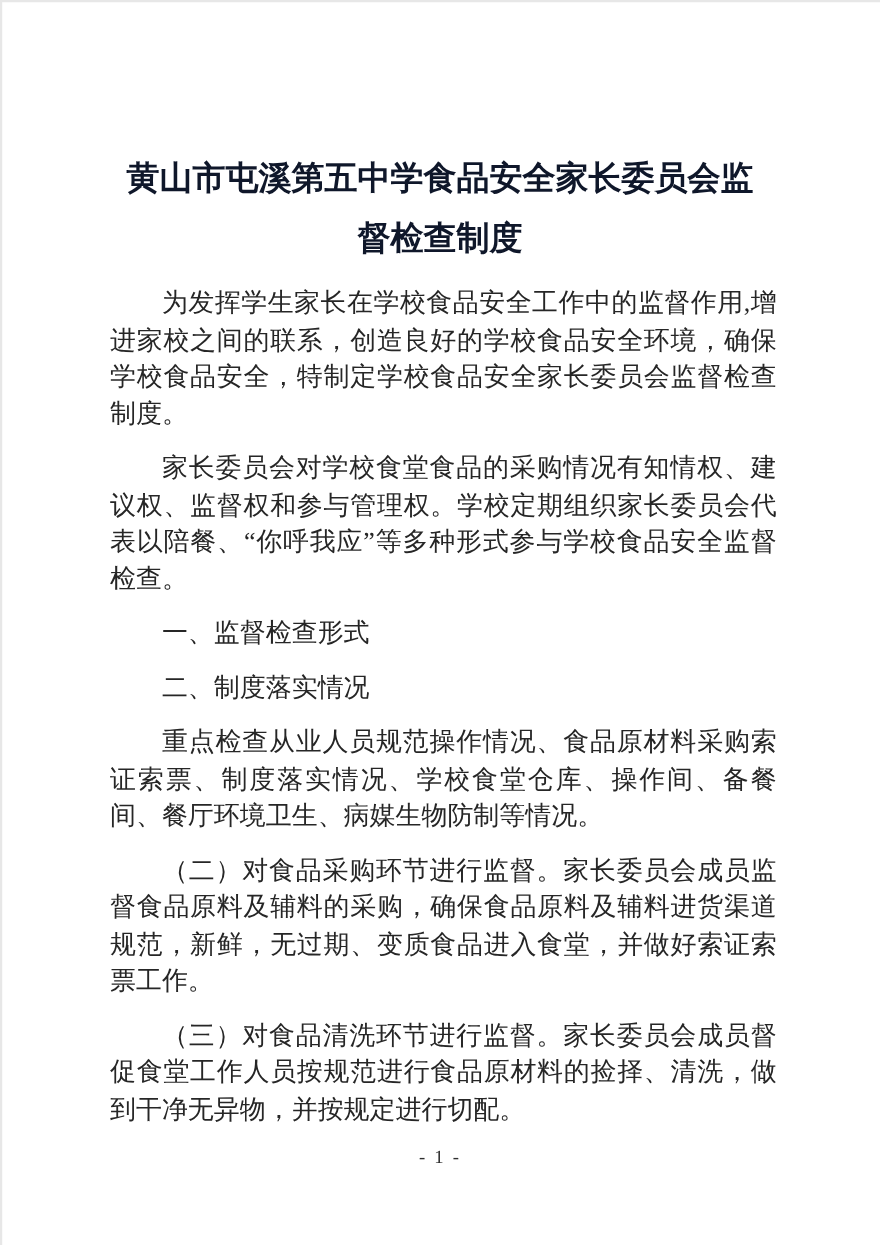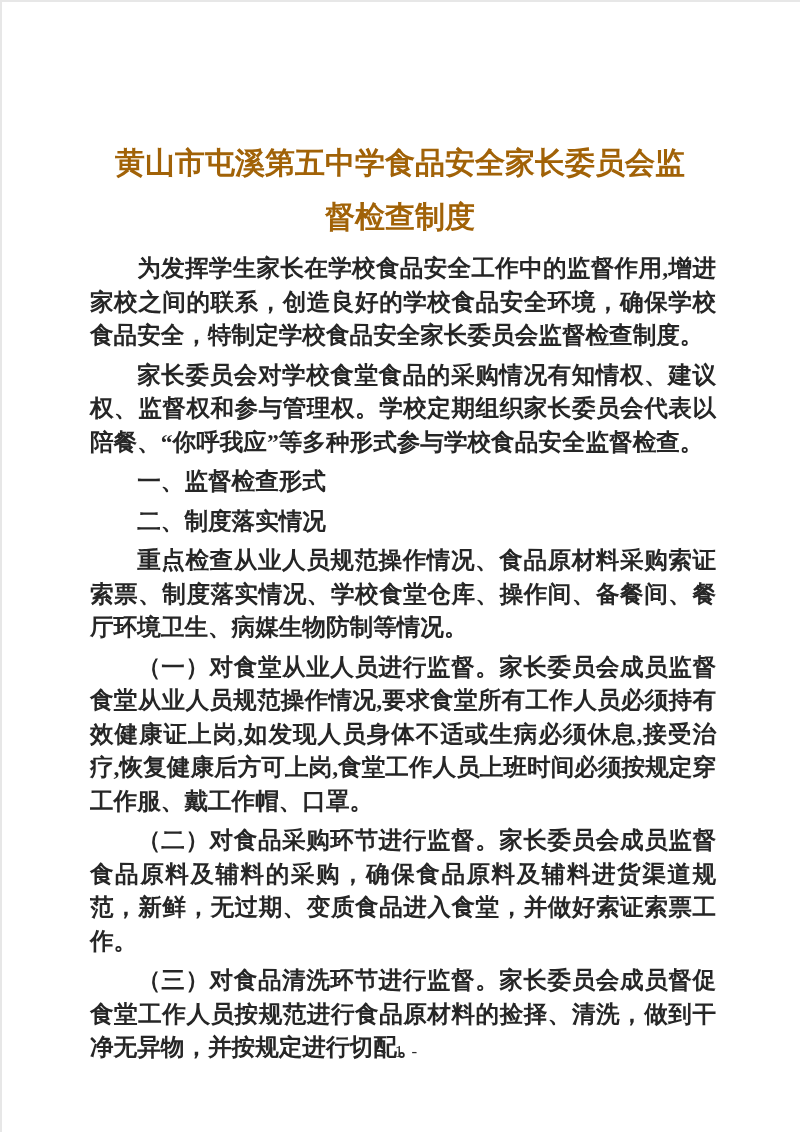--- a/index.html
+++ b/index.html
@@ -17,36 +17,35 @@
     box-shadow: inset 2px 2px 0 0 #e7e7e7; 
     font-family: "Liberation Serif", serif;
   }
   .doc-title {
     width: 572px;
     margin: 136px auto 0 auto;
     text-align: center;
     font-size: 30px;
     line-height: 54px;
     font-weight: bold;
-    color: #a16207;
+    color: #0f172a;
     letter-spacing: 0;
   }
   .doc-body {
     width: 638px;
     margin: 8px 0 0 84px;
     font-size: 23.6px;
     line-height: 33.5px;
     text-align: justify;
     color: #262626;
   }
   .doc-body p {
-    margin: 6px;
+    margin: 16px;
     padding: 0;
     text-indent: 2em;
-    font-weight: bold;
   }
   .page-footer {
     position: absolute;
     left: 0;
     top: 1042px;
     width: 100%;
     text-align: center;
     font-size: 17px;
     color: #2e2e2e;
     letter-spacing: 2px;
@@ -58,20 +57,19 @@
 <div class="page">
 
   <h1 class="doc-title">黄山市屯溪第五中学食品安全家长委员会监督检查制度</h1>
 
   <div class="doc-body">
     <p>为发挥学生家长在学校食品安全工作中的监督作用,增进家校之间的联系，创造良好的学校食品安全环境，确保学校食品安全，特制定学校食品安全家长委员会监督检查制度。</p>
     <p>家长委员会对学校食堂食品的采购情况有知情权、建议权、监督权和参与管理权。学校定期组织家长委员会代表以陪餐、“你呼我应”等多种形式参与学校食品安全监督检查。</p>
     <p>一、监督检查形式</p>
     <p>二、制度落实情况</p>
     <p>重点检查从业人员规范操作情况、食品原材料采购索证索票、制度落实情况、学校食堂仓库、操作间、备餐间、餐厅环境卫生、病媒生物防制等情况。</p>
-    <p>（一）对食堂从业人员进行监督。家长委员会成员监督食堂从业人员规范操作情况,要求食堂所有工作人员必须持有效健康证上岗,如发现人员身体不适或生病必须休息,接受治疗,恢复健康后方可上岗,食堂工作人员上班时间必须按规定穿工作服、戴工作帽、口罩。</p>
     <p>（二）对食品采购环节进行监督。家长委员会成员监督食品原料及辅料的采购，确保食品原料及辅料进货渠道规范，新鲜，无过期、变质食品进入食堂，并做好索证索票工作。</p>
     <p>（三）对食品清洗环节进行监督。家长委员会成员督促食堂工作人员按规范进行食品原材料的捡择、清洗，做到干净无异物，并按规定进行切配。</p>
   </div>
 
   <div class="page-footer">- 1 -</div>
 
 </div>
 
 </body></html>

